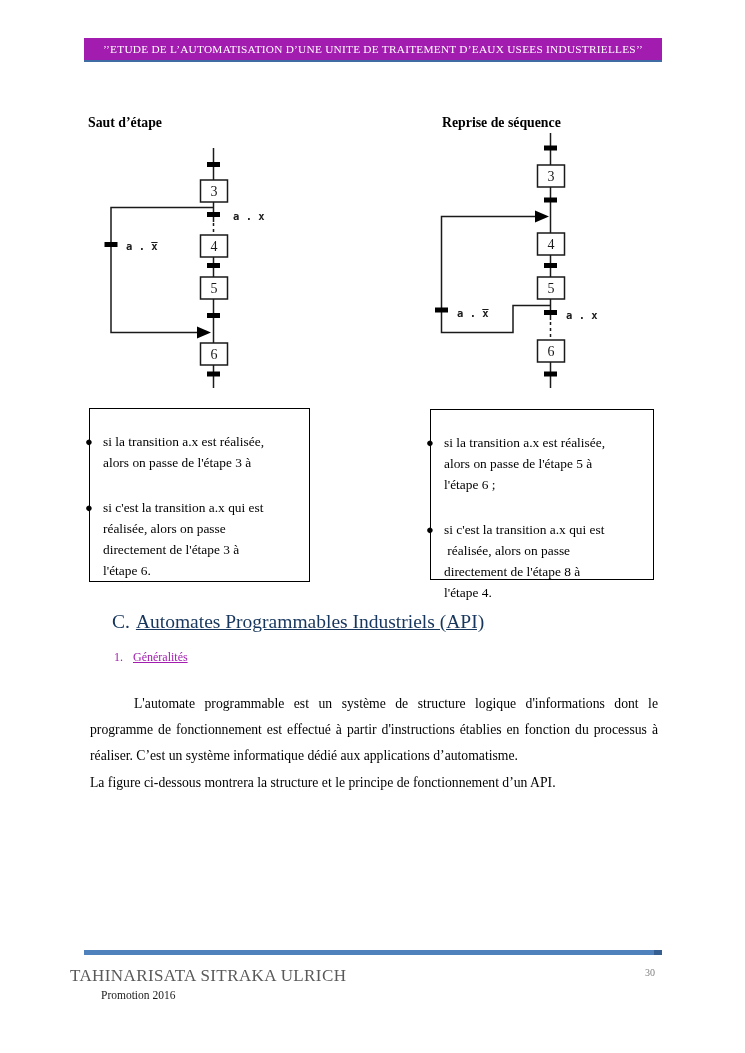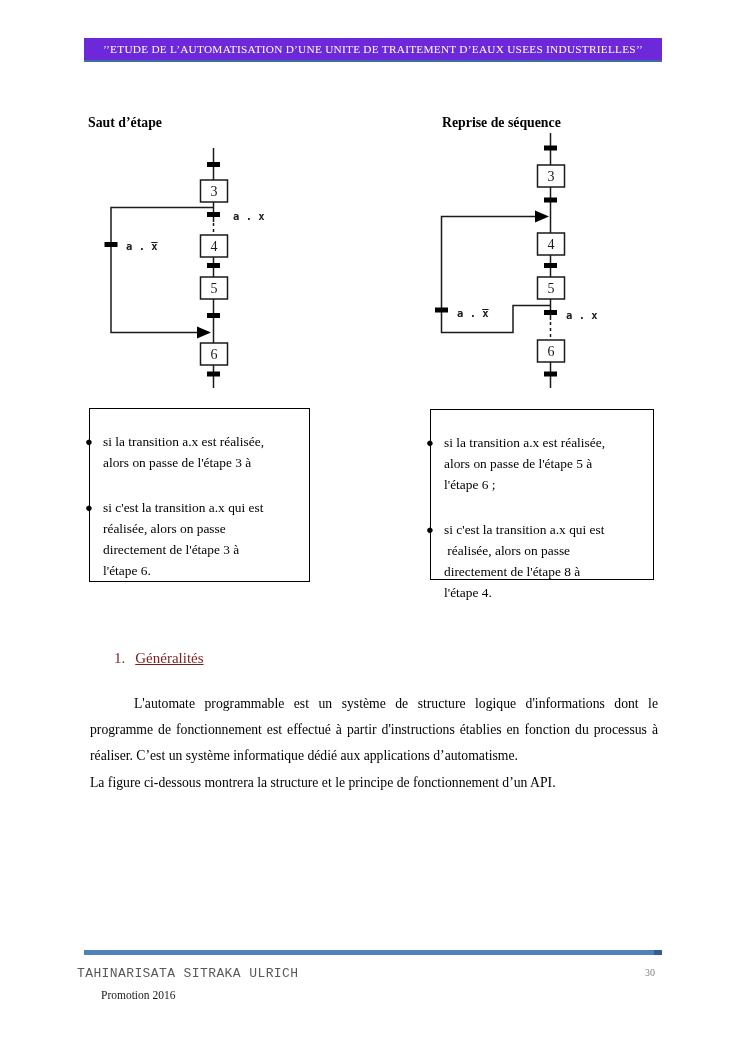--- a/index.html
+++ b/index.html
@@ -4,35 +4,35 @@
 <style>
   html,body{margin:0;padding:0;background:#e8e8e8;}
   .page{
     position:relative;width:745px;height:1053px;background:#ffffff;
     font-family:"Liberation Serif","DejaVu Serif",serif;color:#000;overflow:hidden;
     margin:0 auto;
   }
   
   .banner{
     position:absolute;left:84px;top:38px;width:578px;height:24px;
-    background:#6d28d9;border-bottom:2px solid #3f6da3;box-sizing:border-box;
+    background:#a21caf;border-bottom:2px solid #3f6da3;box-sizing:border-box;
     color:#ffffff;font-size:11.3px;letter-spacing:.25px;
     display:flex;align-items:center;justify-content:center;white-space:nowrap;
   }
   
   .heading-d{position:absolute;left:113px;top:89px;font-size:13.8px;color:#365f91;}
   .heading-d .marker{margin-right:9px;}
   .heading-d .h-text{text-decoration:underline;}
   .col-title{position:absolute;top:115px;font-size:13.8px;font-weight:bold;color:#000;}
   .col-title.left{left:88px;}
   .col-title.right{left:442px;}
   .heading-c{position:absolute;left:112px;top:611px;font-size:19.5px;color:#17365d;}
   .heading-c .marker{margin-right:6px;}
   .heading-c .h-text{text-decoration:underline;}
-  .heading-1{position:absolute;left:114px;top:650px;font-size:15px;color:#7f1d1d;}
+  .heading-1{position:absolute;left:114px;top:650px;font-size:12px;color:#a21caf;}
   .heading-1 .marker{margin-right:10px;}
   .heading-1 .h-text{text-decoration:underline;}
   
   .diagram{position:absolute;}
   .diagram text.step-num{font-family:"Liberation Serif","DejaVu Serif",serif;font-size:14px;fill:#1a1a1a;}
   .diagram text.cond{font-family:"DejaVu Sans Mono",monospace;font-weight:bold;font-size:10.5px;fill:#1a1a1a;}
   
   .note-box{
     position:absolute;border:1.4px solid #000;box-sizing:border-box;background:#fff;
     font-size:13.4px;line-height:21px;
@@ -51,21 +51,21 @@
     position:absolute;left:90px;top:677px;width:568px;
     font-size:13.7px;line-height:26px;text-align:justify;text-indent:44px;
   }
   .para2{
     position:absolute;left:90px;top:756px;width:568px;
     font-size:13.7px;line-height:26px;text-align:left;
   }
   
   .footer-bar{position:absolute;left:84px;top:950px;width:578px;height:5px;background:#4f81bd;}
   .footer-bar .tip{position:absolute;right:0;top:0;width:8px;height:5px;background:#365f91;}
-  .footer-name{position:absolute;left:77px;top:966px;font-size:13px;letter-spacing:.4px;color:#595959;font-family:Liberation Mono, monospace;}
+  .footer-name{position:absolute;left:70px;top:966px;font-size:17px;letter-spacing:.4px;color:#595959;}
   .footer-page{position:absolute;left:645px;top:967px;font-size:10px;color:#7f7f7f;}
   .footer-promotion{position:absolute;left:101px;top:989px;font-size:11.5px;color:#1a1a1a;}
 </style>
 </head>
 <body>
 
 <div class="page">
 
   <div class="banner">
     <span>’’ETUDE DE L’AUTOMATISATION D’UNE UNITE DE TRAITEMENT D’EAUX USEES INDUSTRIELLES’’</span>
@@ -177,20 +177,23 @@
       <span class="bullet">●</span>
       <span class="bullet-text">
         <div class="line">si c'est la transition a.x qui est</div>
         <div class="line"> réalisée, alors on passe</div>
         <div class="line">directement de l'étape 8 à</div>
         <div class="line">l'étape 4.</div>
       </span>
     </div>
   </div>
 
+  <div class="heading-c">
+    <span class="marker">C.</span><span class="h-text">Automates Programmables Industriels (API)</span>
+  </div>
 
   <div class="heading-1">
     <span class="marker">1.</span><span class="h-text">Généralités</span>
   </div>
 
   <p class="para">L'automate programmable est un système de structure logique d'informations dont le programme de fonctionnement est effectué à partir d'instructions établies en fonction du processus à réaliser. C’est un système informatique dédié aux applications d’automatisme.</p>
   <p class="para2">La figure ci-dessous montrera la structure et le principe de fonctionnement d’un API.</p>
 
   <div class="footer-bar">
       <span class="tip"></span>

